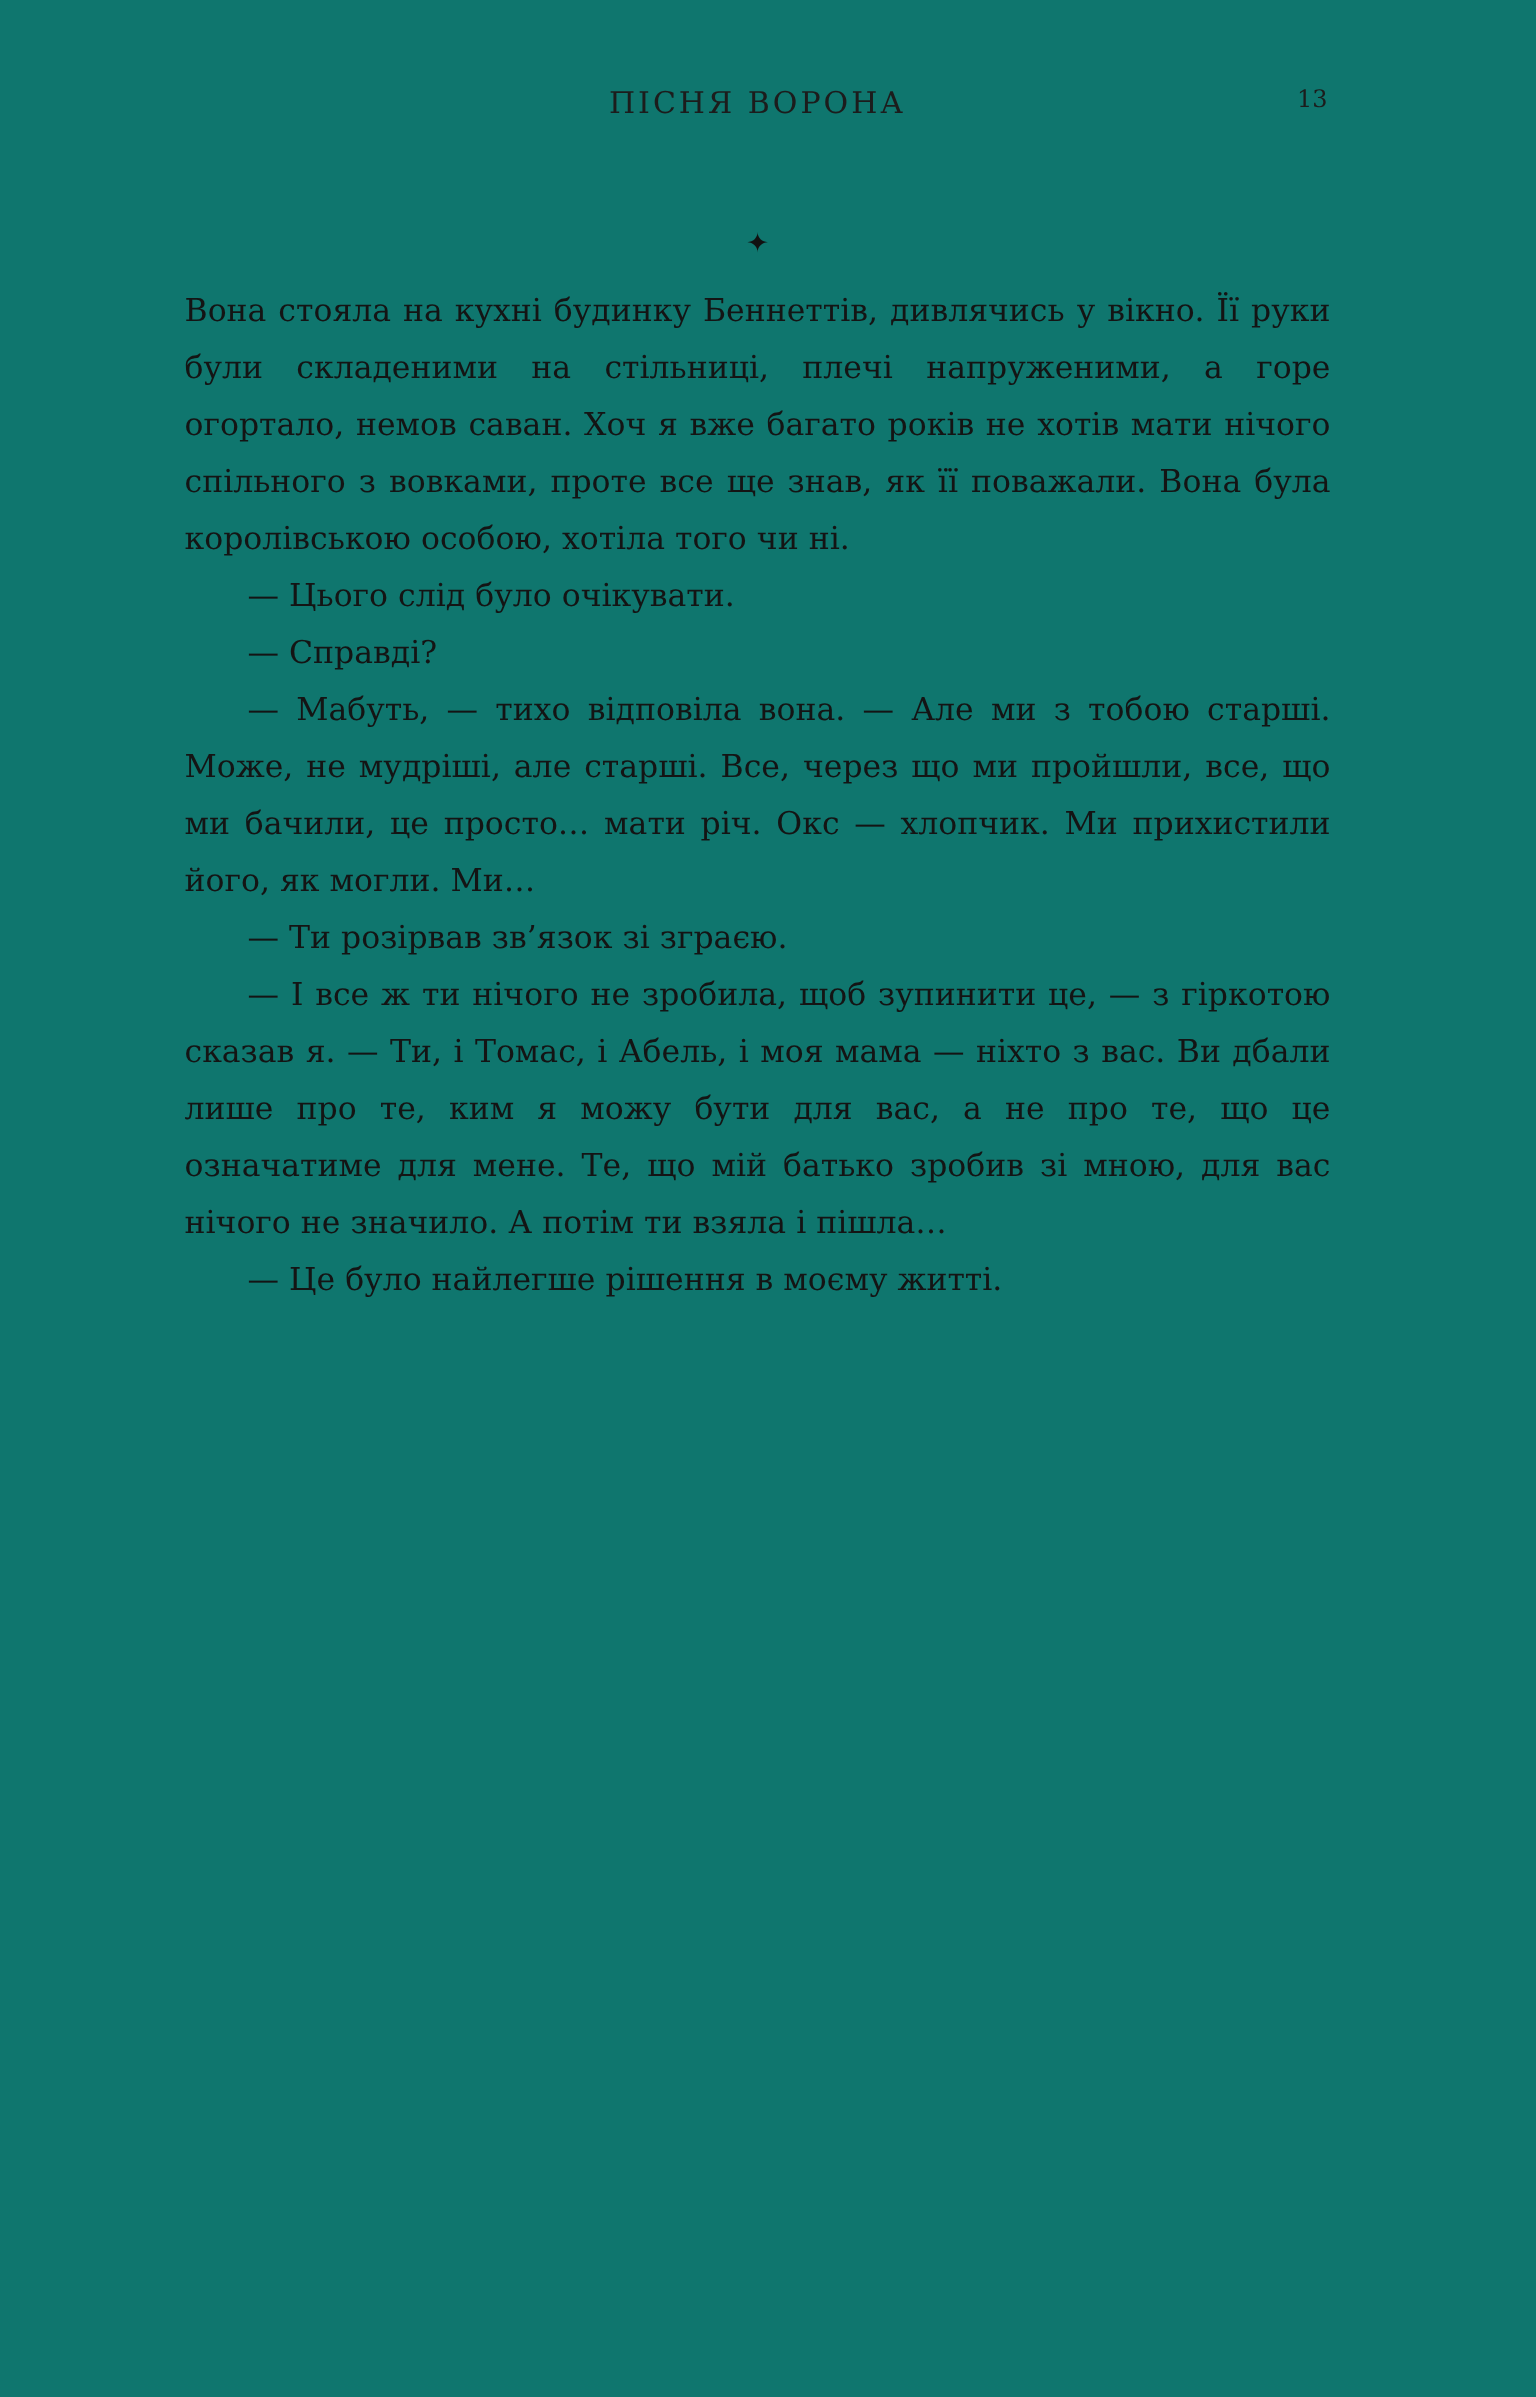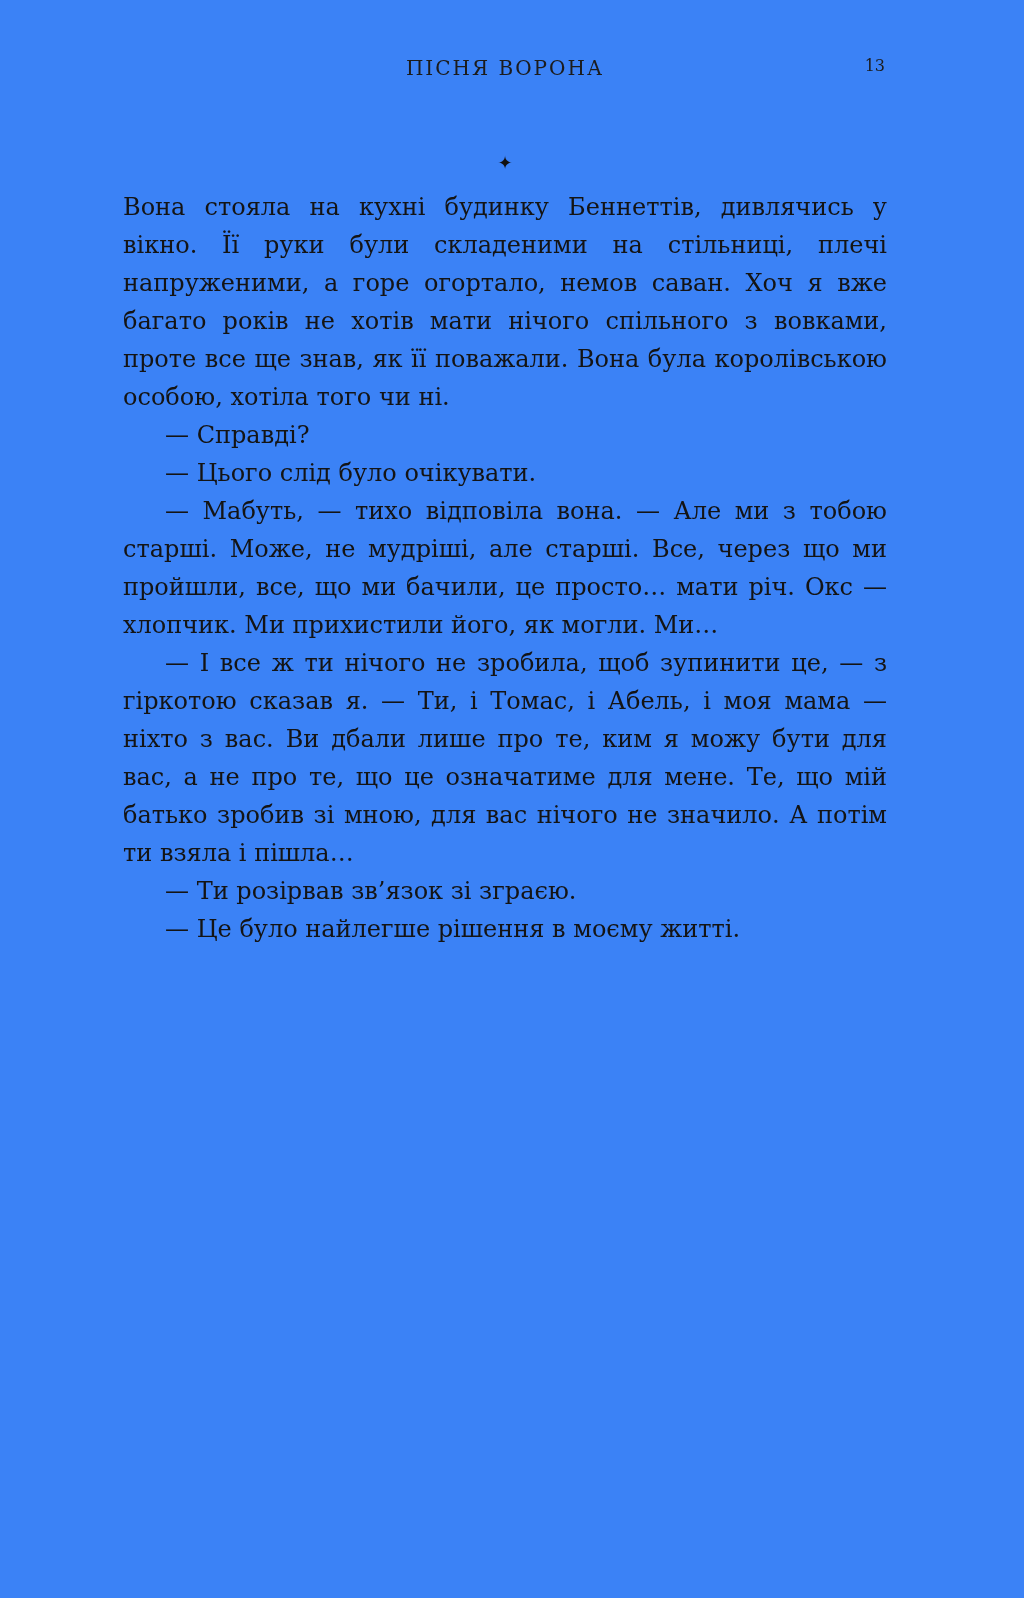--- a/index.html
+++ b/index.html
@@ -4,21 +4,21 @@
 <style>
   html, body {
     margin: 0;
     padding: 0;
     background: #ffffff;
   }
   .page {
     position: relative;
     width: 1024px;
     height: 1598px;
-    background: #3b82f6;
+    background: #0f766e;
     color: #111111;
     font-family: "DejaVu Serif", "Liberation Serif", serif;
     overflow: hidden;
   }
   .content {
     position: relative;
     width: 764px;
     margin-left: 123px;
     padding-top: 56px;
   }
@@ -45,21 +45,21 @@
   .ornament {
     text-align: center;
     font-size: 18px;
     color: #111111;
     margin-top: 72px;
     margin-bottom: 16px;
     line-height: 1;
   }
   .body-text p {
     margin: 0;
-    font-size: 24px;
+    font-size: 21px;
     line-height: 38px;
     text-align: justify;
     color: #141414;
   }
   .body-text p.indent {
     text-indent: 42px;
   }
 </style>
 </head>
 <body>
@@ -69,22 +69,22 @@
 
     <div class="running-head">
       <div class="running-title">ПІСНЯ ВОРОНА</div>
       <div class="page-number">13</div>
     </div>
 
     <div class="ornament">✦</div>
 
     <div class="body-text">
       <p>Вона стояла на кухні будинку Беннеттів, дивлячись у вікно. Її руки були складеними на стільниці, плечі напруженими, а горе огортало, немов саван. Хоч я вже багато років не хотів мати нічого спільного з вовками, проте все ще знав, як її поважали. Вона була королівською особою, хотіла того чи ні.</p>
+      <p class="indent">— Цього слід було очікувати.</p>
       <p class="indent">— Справді?</p>
-      <p class="indent">— Цього слід було очікувати.</p>
       <p class="indent">— Мабуть, — тихо відповіла вона. — Але ми з тобою старші. Може, не мудріші, але старші. Все, через що ми пройшли, все, що ми бачили, це просто… мати річ. Окс — хлопчик. Ми прихистили його, як могли. Ми…</p>
+      <p class="indent">— Ти розірвав зв’язок зі зграєю.</p>
       <p class="indent">— І все ж ти нічого не зробила, щоб зупинити це, — з гіркотою сказав я. — Ти, і Томас, і Абель, і моя мама — ніхто з вас. Ви дбали лише про те, ким я можу бути для вас, а не про те, що це означатиме для мене. Те, що мій батько зробив зі мною, для вас нічого не значило. А потім ти взяла і пішла…</p>
-      <p class="indent">— Ти розірвав зв’язок зі зграєю.</p>
       <p class="indent">— Це було найлегше рішення в моєму житті.</p>
     </div>
 
   </div>
 </div>
 
 </body></html>

